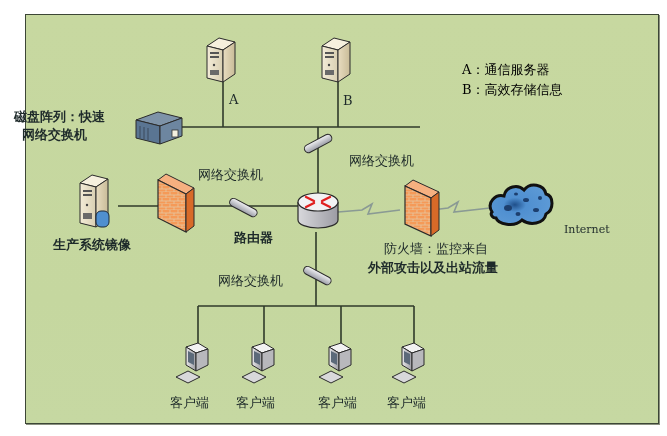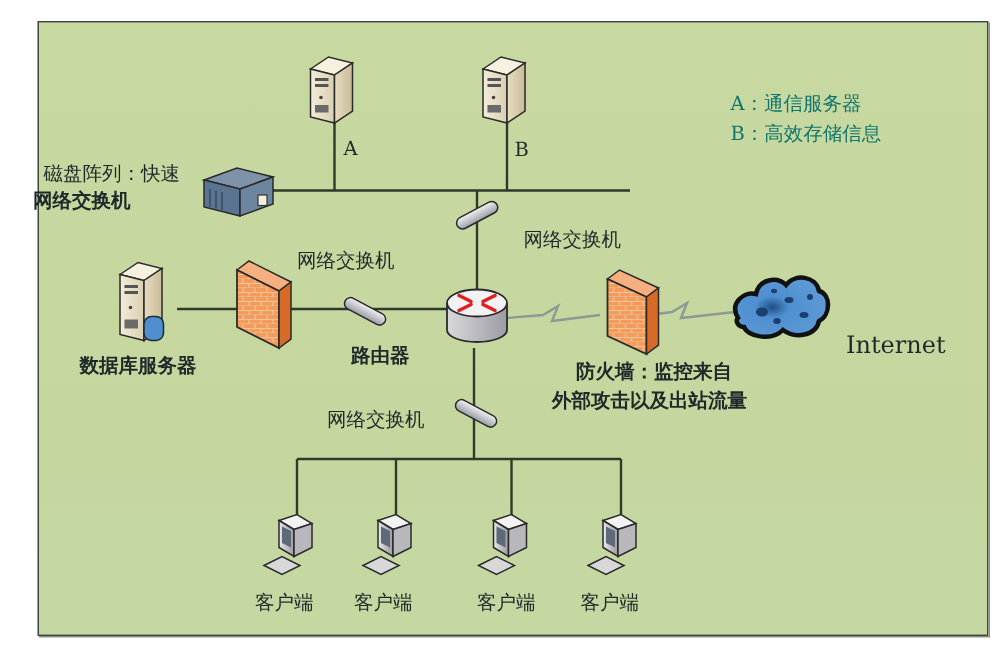--- a/index.html
+++ b/index.html
@@ -3,22 +3,22 @@
 <meta charset="utf-8">
 <style>
   html, body { margin: 0; padding: 0; background: #ffffff; }
   body { width: 667px; height: 436px; position: relative; overflow: hidden; font-family: "DejaVu Serif", "Liberation Serif", serif; }
   #canvas { position: absolute; left: 25px; top: 14px; width: 632px; height: 408px;
     background: linear-gradient(180deg, #c7d8a0 0%, #c5d79f 70%, #c6d8a2 100%);
     border: 1.5px solid #3c4636; box-shadow: 1px 1px 0 #8a9080; }
   svg { position: absolute; left: 0; top: 0; }
   .lbl { position: absolute; color: #1e2a2a; font-size: 13px; white-space: nowrap; line-height: 17px; }
   .lbl.sans { font-family: "DejaVu Sans", "Liberation Sans", sans-serif; }
-  .lbl.mono { font-family: "DejaVu Serif", "Liberation Serif", serif; font-size: 16px; }
-  .legend { position: absolute; left: 487px; top: 60px; font-size: 13px; line-height: 20px; color: #0f766e; }
+  .lbl.mono { font-family: "DejaVu Serif", "Liberation Serif", serif; font-size: 11px; }
+  .legend { position: absolute; left: 462px; top: 60px; font-size: 13px; line-height: 20px; color: #000000; }
 </style>
 </head>
 <body>
 
 <div id="canvas"></div>
 
 <svg width="667" height="436" viewBox="0 0 667 436">
   <defs>
     <linearGradient id="srvFront" x1="0" x2="1">
       <stop offset="0" stop-color="#f3ecd8"></stop>
@@ -195,31 +195,31 @@
 </svg>
 
 <div class="lbl" style="left:229px;top:91px;">A</div>
 <div class="lbl" style="left:343px;top:92px;">B</div>
 
 <div class="legend">
   <div>A：通信服务器</div>
   <div>B：高效存储信息</div>
 </div>
 
-<div class="lbl sans" style="left:14px;top:108px;font-weight:normal;margin-left:15px;">磁盘阵列：快速</div>
+<div class="lbl sans" style="left:14px;top:108px;font-weight:bold;">磁盘阵列：快速</div>
 <div class="lbl sans" style="left:22px;top:126px;font-weight:bold;">网络交换机</div>
 
 <div class="lbl sans" style="left:349px;top:152px;">网络交换机</div>
 <div class="lbl sans" style="left:198px;top:166px;">网络交换机</div>
 <div class="lbl sans" style="left:234px;top:229px;font-weight:bold;">路由器</div>
 <div class="lbl sans" style="left:218px;top:272px;">网络交换机</div>
 
-<div class="lbl sans" style="left:53px;top:236px;font-weight:bold;">数据库服务器</div>
-
-<div class="lbl sans" style="left:384px;top:240px;font-weight:bold;">防火墙：监控来自</div>
+<div class="lbl sans" style="left:53px;top:236px;font-weight:bold;">生产系统镜像</div>
+
+<div class="lbl sans" style="left:384px;top:240px;font-weight:normal;">防火墙：监控来自</div>
 <div class="lbl sans" style="left:368px;top:259px;font-weight:bold;">外部攻击以及出站流量</div>
 
 <div class="lbl mono" style="left:564px;top:221px;">Internet</div>
 
 <div class="lbl sans" style="left:170px;top:394px;">客户端</div>
 <div class="lbl sans" style="left:236px;top:394px;">客户端</div>
 <div class="lbl sans" style="left:318px;top:394px;">客户端</div>
 <div class="lbl sans" style="left:387px;top:394px;">客户端</div>
 
 </body></html>

